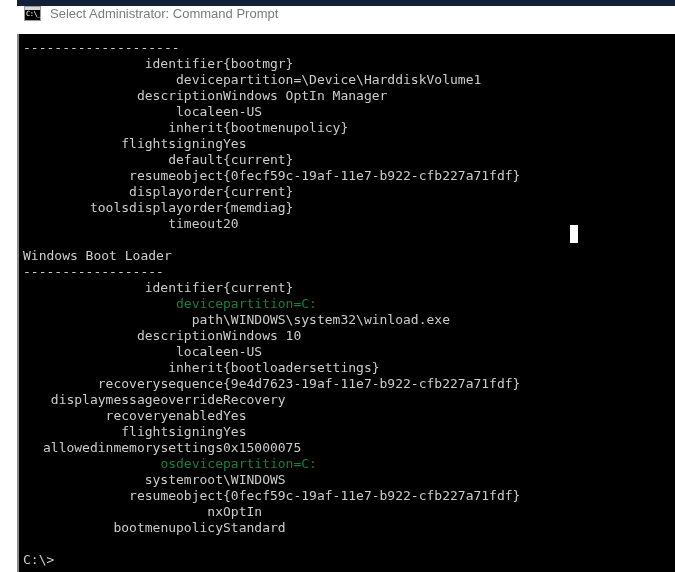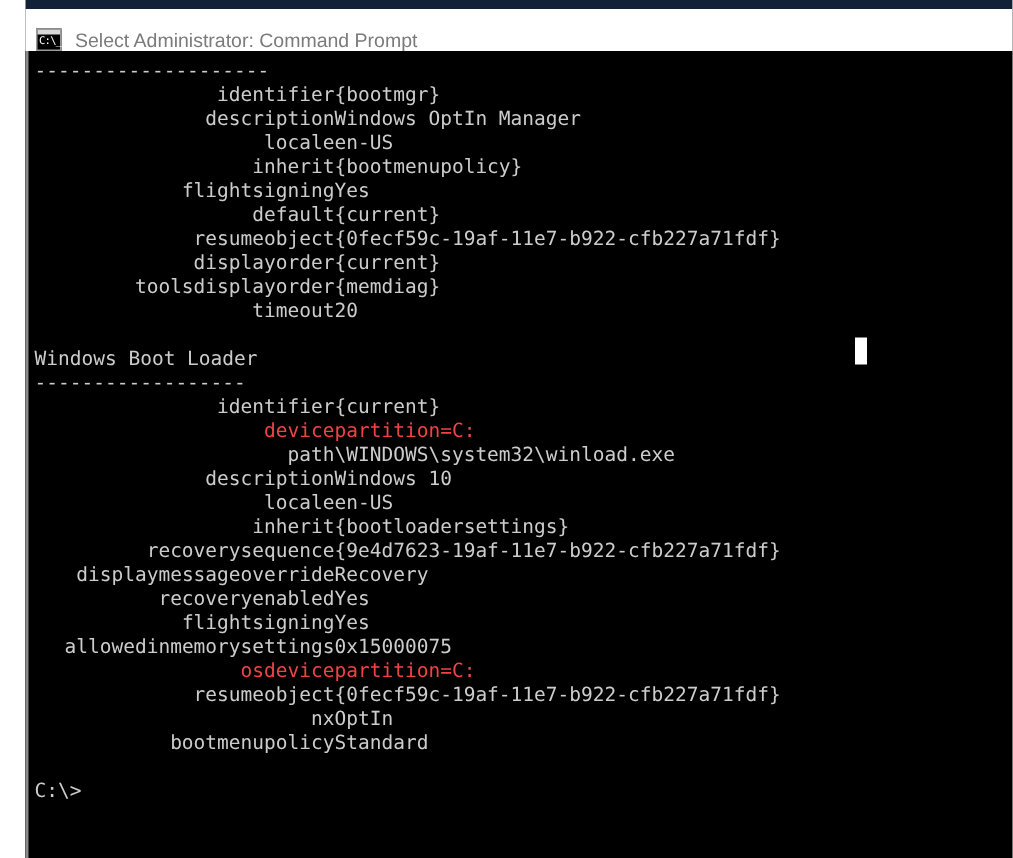--- a/index.html
+++ b/index.html
@@ -53,21 +53,21 @@
 
   
   .titlebar {
     position: absolute;
     left: 0;
     top: 0;
     width: 658px;
     height: 28px;
     background: #ffffff;
     display: flex;
-    align-items: flex-end;
+    align-items: flex-start;
     box-sizing: border-box;
     padding-left: 7px;
   }
 
   .titlebar-icon {
     width: 17px;
     height: 15px;
     background: #000000;
     border: 1px solid #9a9a9a;
     box-sizing: border-box;
@@ -135,21 +135,21 @@
     display: inline-block;
     width: 200px;
     white-space: pre;
     text-align: right;
   }
   .line .v {
     white-space: pre;
   }
 
   .line.hl {
-    color: #ef4444;
+    color: #15803d;
   }
 
   .blank { height: 16px; }
 
   
   .cursor {
     position: absolute;
     left: 551px;
     top: 191px;
     width: 8px;
@@ -171,20 +171,21 @@
       <div class="titlebar-icon">
         <span class="titlebar-icon-text">C:\_</span>
       </div>
       <div class="titlebar-title">Select Administrator: Command Prompt</div>
     </div>
 
     <div class="console-body">
       <div class="term" id="term">
           <div class="line">--------------------</div>
           <div class="line"><span class="k">identifier</span><span class="v">{bootmgr}</span></div>
+          <div class="line"><span class="k">device</span><span class="v">partition=\Device\HarddiskVolume1</span></div>
           <div class="line"><span class="k">description</span><span class="v">Windows OptIn Manager</span></div>
           <div class="line"><span class="k">locale</span><span class="v">en-US</span></div>
           <div class="line"><span class="k">inherit</span><span class="v">{bootmenupolicy}</span></div>
           <div class="line"><span class="k">flightsigning</span><span class="v">Yes</span></div>
           <div class="line"><span class="k">default</span><span class="v">{current}</span></div>
           <div class="line"><span class="k">resumeobject</span><span class="v">{0fecf59c-19af-11e7-b922-cfb227a71fdf}</span></div>
           <div class="line"><span class="k">displayorder</span><span class="v">{current}</span></div>
           <div class="line"><span class="k">toolsdisplayorder</span><span class="v">{memdiag}</span></div>
           <div class="line"><span class="k">timeout</span><span class="v">20</span></div>
           <div class="blank"></div>
@@ -195,20 +196,21 @@
           <div class="line"><span class="k">path</span><span class="v">\WINDOWS\system32\winload.exe</span></div>
           <div class="line"><span class="k">description</span><span class="v">Windows 10</span></div>
           <div class="line"><span class="k">locale</span><span class="v">en-US</span></div>
           <div class="line"><span class="k">inherit</span><span class="v">{bootloadersettings}</span></div>
           <div class="line"><span class="k">recoverysequence</span><span class="v">{9e4d7623-19af-11e7-b922-cfb227a71fdf}</span></div>
           <div class="line"><span class="k">displaymessageoverride</span><span class="v">Recovery</span></div>
           <div class="line"><span class="k">recoveryenabled</span><span class="v">Yes</span></div>
           <div class="line"><span class="k">flightsigning</span><span class="v">Yes</span></div>
           <div class="line"><span class="k">allowedinmemorysettings</span><span class="v">0x15000075</span></div>
           <div class="line hl" style="position: relative;"><span class="k">osdevice</span><span class="v">partition=C:</span></div>
+          <div class="line"><span class="k">systemroot</span><span class="v">\WINDOWS</span></div>
           <div class="line"><span class="k">resumeobject</span><span class="v">{0fecf59c-19af-11e7-b922-cfb227a71fdf}</span></div>
           <div class="line"><span class="k">nx</span><span class="v">OptIn</span></div>
           <div class="line"><span class="k">bootmenupolicy</span><span class="v">Standard</span></div>
           <div class="blank"></div>
           <div class="line">C:\&gt;</div>
         </div>
       <div class="cursor"></div>
     </div>
 
   </div>

